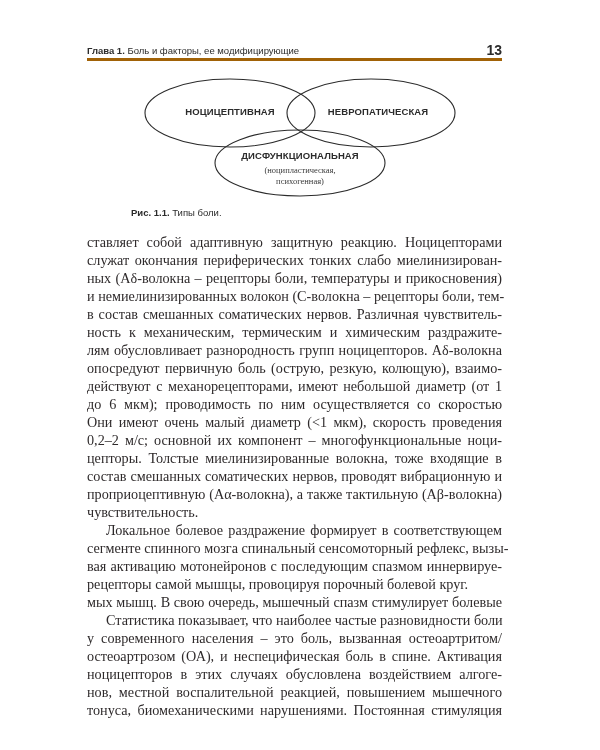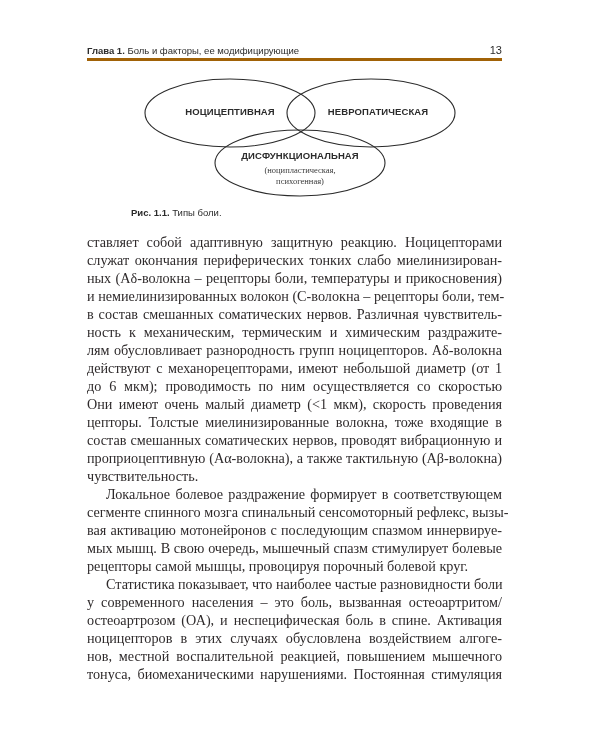--- a/index.html
+++ b/index.html
@@ -29,22 +29,22 @@
     .running-head .chapter-num {
       font-weight: bold;
     }
     .running-head .chapter-title {
       font-weight: normal;
     }
     .running-head .page-num {
       position: absolute;
       right: 0;
       top: 0;
-      font-weight: normal;
-      font-size: 11px;
+      font-weight: bold;
+      font-size: 14px;
     }
     .figure {
       position: absolute;
       left: 0;
       top: 0;
       width: 481px;
       height: 205px;
     }
     .figure svg {
       position: absolute;
@@ -134,31 +134,33 @@
 </div>
 
 <div class="body-text" id="body-text">
     <span class="line">ставляет собой адаптивную защитную реакцию. Ноцицепторами</span>
     <span class="line">служат окончания периферических тонких слабо миелинизирован-</span>
     <span class="line">ных (Aδ-волокна – рецепторы боли, температуры и прикосновения)</span>
     <span class="line">и немиелинизированных волокон (С-волокна – рецепторы боли, тем-</span>
     <span class="line">в состав смешанных соматических нервов. Различная чувствитель-</span>
     <span class="line">ность к механическим, термическим и химическим раздражите-</span>
     <span class="line">лям обусловливает разнородность групп ноцицепторов. Aδ-волокна</span>
+    <span class="line">опосредуют первичную боль (острую, резкую, колющую), взаимо-</span>
     <span class="line">действуют с механорецепторами, имеют небольшой диаметр (от 1</span>
     <span class="line">до 6 мкм); проводимость по ним осуществляется со скоростью</span>
     <span class="line">Они имеют очень малый диаметр (&lt;1 мкм), скорость проведения</span>
+    <span class="line">0,2–2 м/с; основной их компонент – многофункциональные ноци-</span>
     <span class="line">цепторы. Толстые миелинизированные волокна, тоже входящие в</span>
     <span class="line">состав смешанных соматических нервов, проводят вибрационную и</span>
     <span class="line">проприоцептивную (Aα-волокна), а также тактильную (Aβ-волокна)</span>
     <span class="line last">чувствительность.</span>
     <span class="line indent">Локальное болевое раздражение формирует в соответствующем</span>
     <span class="line">сегменте спинного мозга спинальный сенсомоторный рефлекс, вызы-</span>
     <span class="line">вая активацию мотонейронов с последующим спазмом иннервируе-</span>
+    <span class="line last">рецепторы самой мышцы, провоцируя порочный болевой круг.</span>
     <span class="line">мых мышц. В свою очередь, мышечный спазм стимулирует болевые</span>
-    <span class="line last">рецепторы самой мышцы, провоцируя порочный болевой круг.</span>
     <span class="line indent">Статистика показывает, что наиболее частые разновидности боли</span>
     <span class="line">у современного населения – это боль, вызванная остеоартритом/</span>
     <span class="line">остеоартрозом (ОА), и неспецифическая боль в спине. Активация</span>
     <span class="line">ноцицепторов в этих случаях обусловлена воздействием алгоге-</span>
     <span class="line">нов, местной воспалительной реакцией, повышением мышечного</span>
     <span class="line">тонуса, биомеханическими нарушениями. Постоянная стимуляция</span>
   </div>
 
 </body></html>

